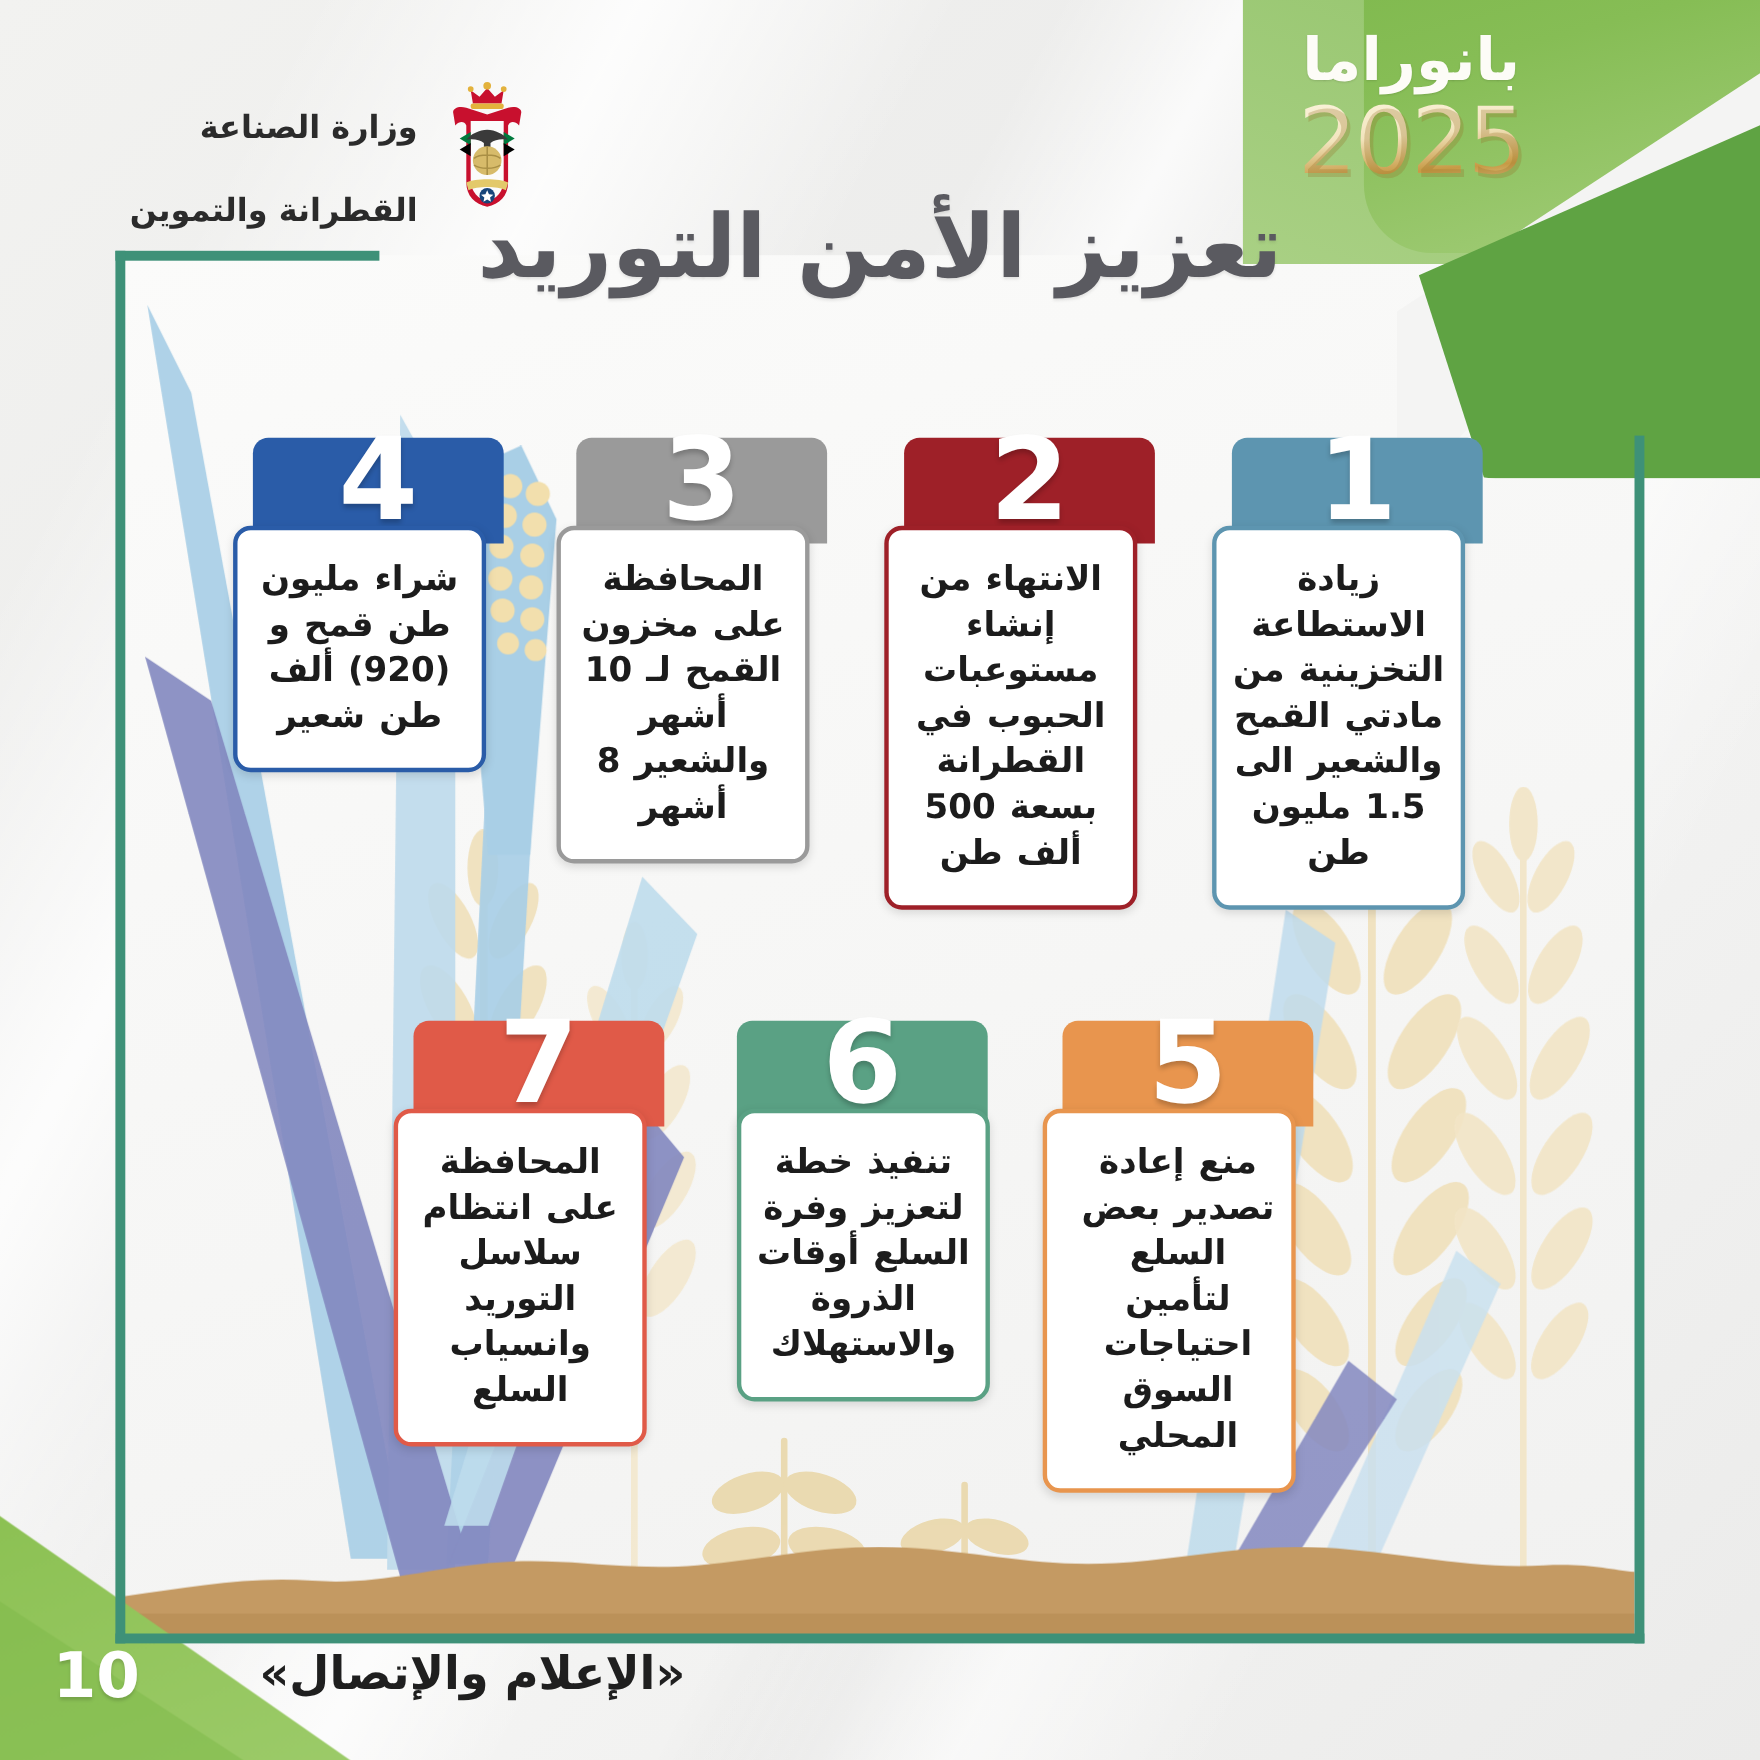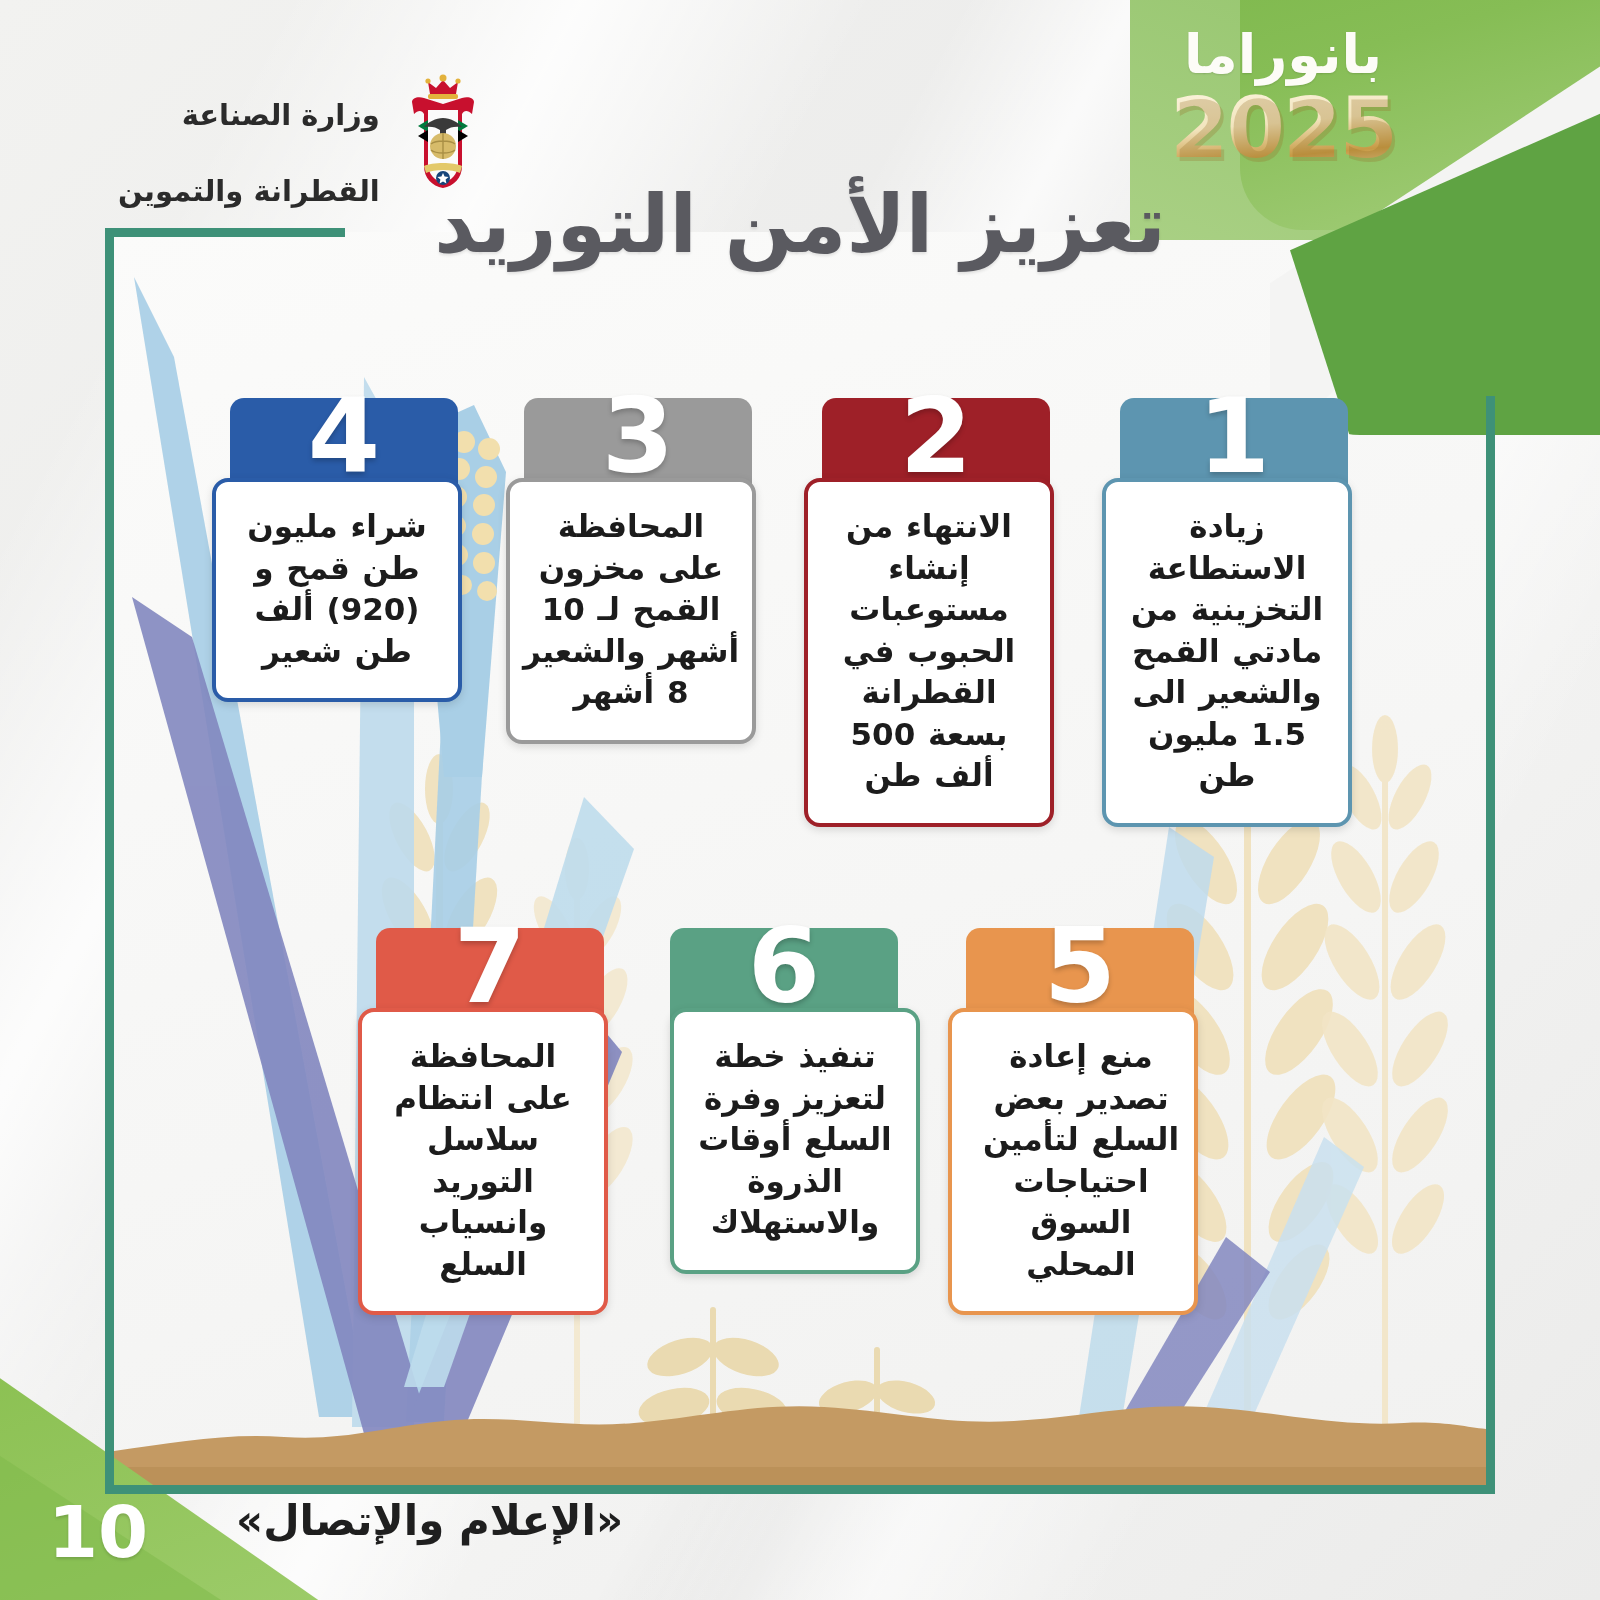--- a/index.html
+++ b/index.html
@@ -65,21 +65,21 @@
   .brand{
     position:absolute;right:152px;top:28px;width:330px;text-align:center;
     z-index:6;
   }
   .brand-word{
     font-size:54px;font-weight:700;color:#fdfcf7;letter-spacing:1px;line-height:1;
     text-shadow:0 1px 2px rgba(0,0,0,.12);
   }
   .brand-year{
     margin-top:4px;
-    font-size:84px;font-weight:700;line-height:1;
+    font-size:84px;font-weight:400;line-height:1;
     background:linear-gradient(175deg,#fdf7e3 0%,#f2e4bd 45%,#c79a45 75%,#efe0b6 100%);
     -webkit-background-clip:text;background-clip:text;color:transparent;
     text-shadow:3px 4px 0 rgba(150,110,40,.28);
     letter-spacing:-2px;
   }
 
   
   .ministry{position:absolute;left:118px;top:58px;display:flex;align-items:center;gap:18px;direction:rtl;z-index:7;}
   .crest{width:90px;height:120px;position:relative;flex:0 0 auto;}
   .ministry-name{line-height:1.32;text-align:right;}
@@ -107,21 +107,21 @@
   .card .tab{
     position:absolute;left:18px;top:0;width:228px;height:96px;border-radius:14px 14px 0 0;
     display:flex;align-items:flex-start;justify-content:center;
   }
   .card .num{
     position:relative;top:-14px;
     font-size:104px;font-weight:800;color:#ffffff;line-height:1;
     text-shadow:0 3px 5px rgba(0,0,0,.22);
   }
   .card .body{
-    position:absolute;left:0;top:80px;width:250px;
+    position:absolute;left:0;top:80px;width:230px;
     background:#ffffff;border:4px solid;border-radius:16px;
     padding:24px 12px 26px 12px;box-sizing:border-box;
     box-shadow:0 3px 9px rgba(0,0,0,.13);
     text-align:center;
   }
   .card .body p{
     margin:0;font-size:31px;font-weight:700;color:#1c1c1c;line-height:1.34;
     text-align:center;word-spacing:2px;
   }
 
@@ -133,21 +133,21 @@
     z-index:4;
   }
   .foot-green2{
     position:absolute;left:-6px;top:1452px;width:230px;height:150px;
     background:#7fb94a;
     clip-path:polygon(0% 0%, 100% 100%, 0% 100%);
     z-index:4;opacity:.55;
   }
   .page-no{
     position:absolute;left:48px;top:1496px;z-index:12;
-    font-size:72px;font-weight:800;color:#ffffff;line-height:1;
+    font-size:57px;font-weight:800;color:#ffffff;line-height:1;
     text-shadow:0 2px 3px rgba(0,0,0,.15);
   }
   .foot-label{
     position:absolute;left:236px;top:1500px;z-index:12;
     font-size:42px;font-weight:800;color:#1f1f1f;line-height:1;
   }
 </style>
 </head>
 <body>
 

